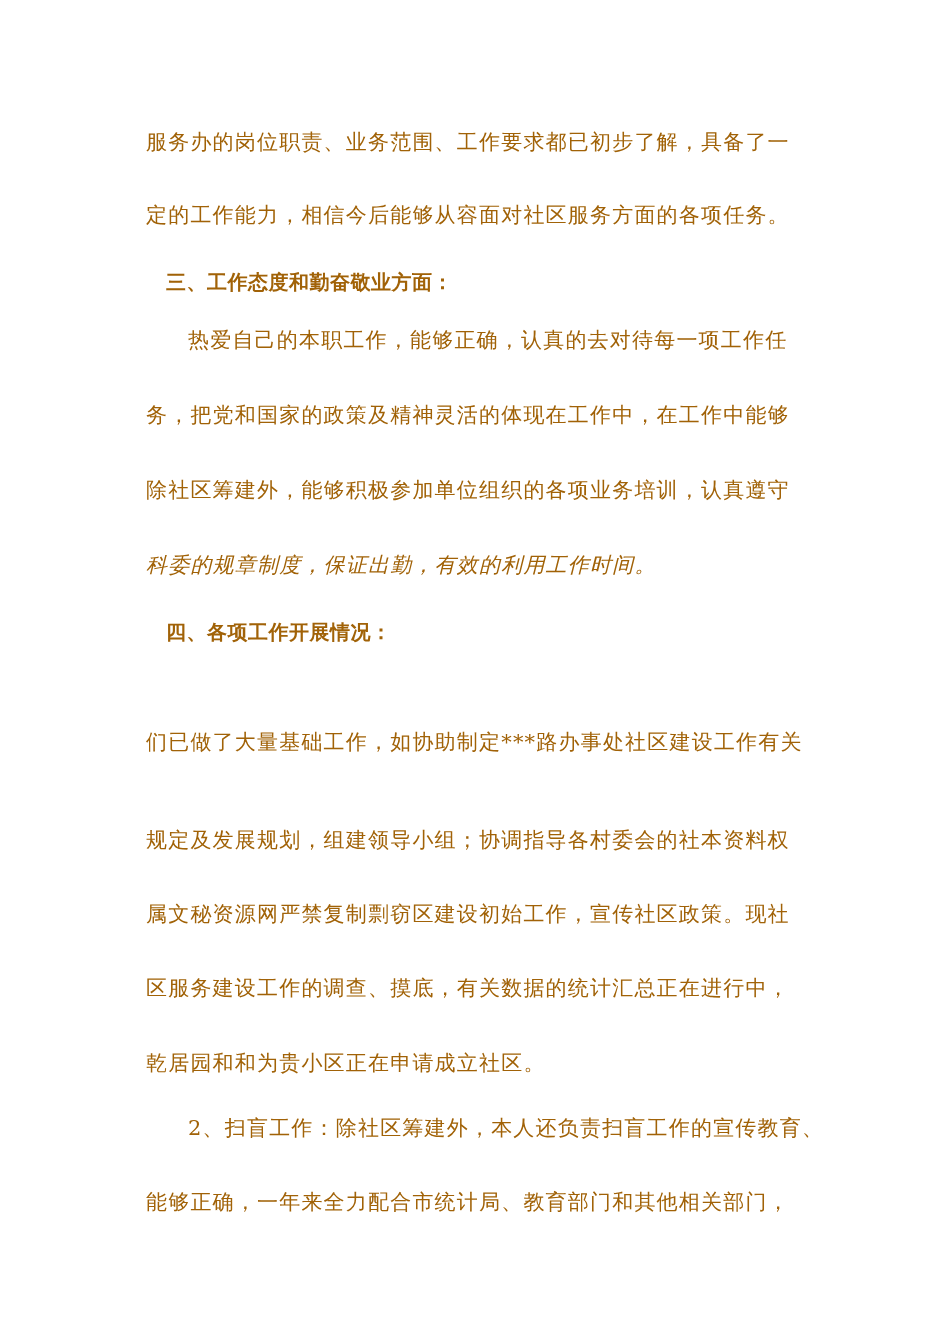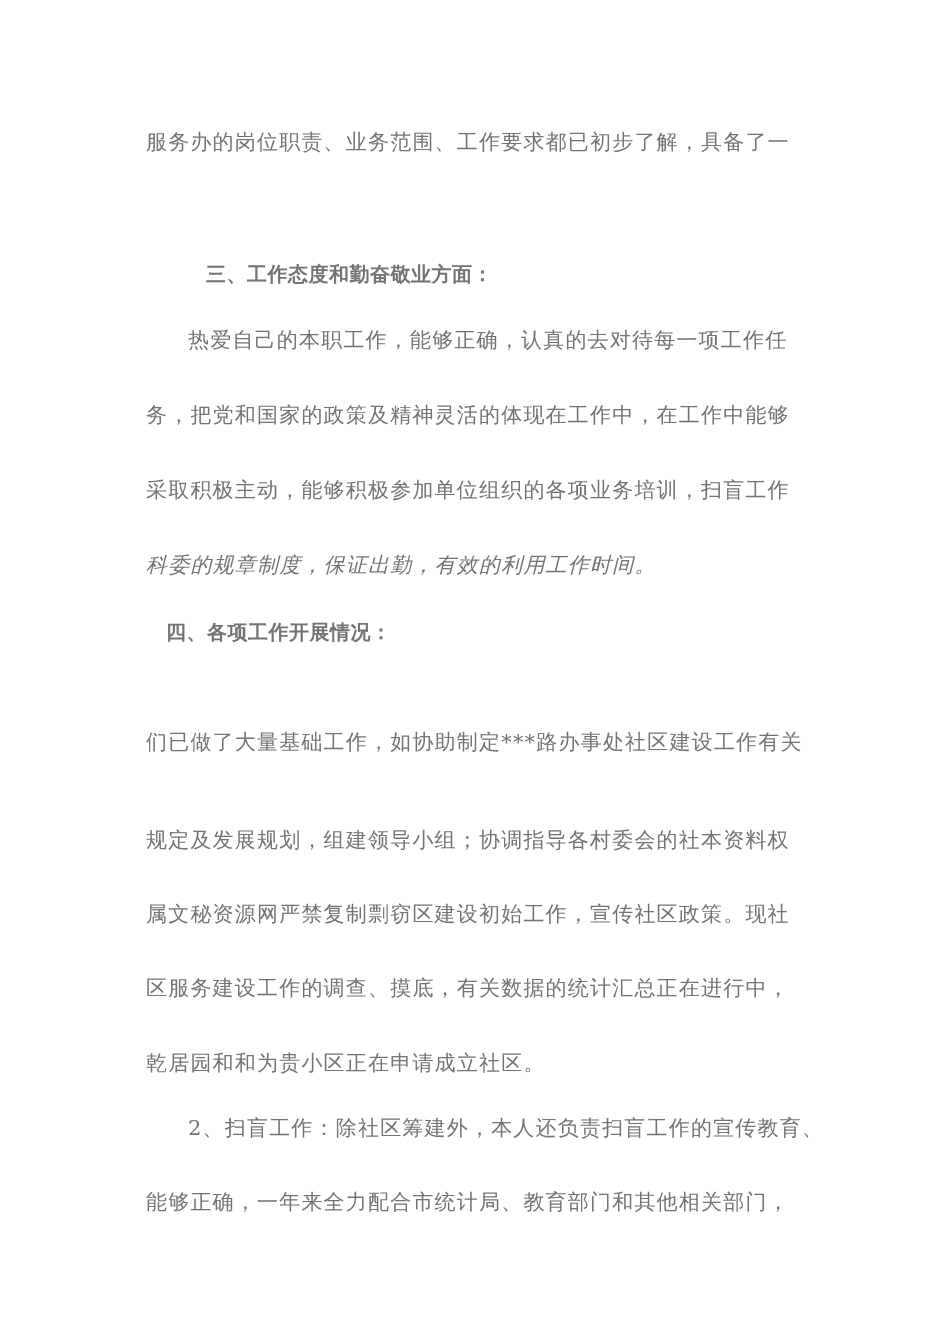--- a/index.html
+++ b/index.html
@@ -1,21 +1,21 @@
 <!DOCTYPE html>
 <html><head>
   <meta charset="utf-8">
   <style>
     html, body { margin: 0; padding: 0; background: #ffffff; }
     body { width: 950px; height: 1344px; position: relative; overflow: hidden; }
     .page {
       position: absolute; left: 0; top: 0; width: 950px; height: 1344px;
       background: #ffffff;
       font-family: "DejaVu Serif", "Liberation Serif", serif;
-      color: #737373;
+      color: #a16207;
     }
     .line {
       position: absolute;
       left: 146px;
       font-size: 21px;
       letter-spacing: 1.2px;
       white-space: nowrap;
       line-height: 1;
     }
     .heading {
@@ -25,24 +25,25 @@
       font-size: 20px;
       letter-spacing: 0.5px;
     }
     .indent { left: 188px; }
   </style>
 </head>
 <body>
 
 <div class="page">
   <div class="line" style="top:132px;">服务办的岗位职责、业务范围、工作要求都已初步了解，具备了一</div>
-  <div class="line heading" style="top:264px;margin-left:40px;">三、工作态度和勤奋敬业方面：</div>
+  <div class="line" style="top:205px;">定的工作能力，相信今后能够从容面对社区服务方面的各项任务。</div>
+  <div class="line heading" style="top:272px;">三、工作态度和勤奋敬业方面：</div>
   <div class="line indent" style="top:330px;">热爱自己的本职工作，能够正确，认真的去对待每一项工作任</div>
   <div class="line" style="top:405px;">务，把党和国家的政策及精神灵活的体现在工作中，在工作中能够</div>
-  <div class="line" style="top:480px;">采取积极主动，能够积极参加单位组织的各项业务培训，扫盲工作</div>
+  <div class="line" style="top:480px;">除社区筹建外，能够积极参加单位组织的各项业务培训，认真遵守</div>
   <div class="line" style="top:555px;font-style:italic;">科委的规章制度，保证出勤，有效的利用工作时间。</div>
   <div class="line heading" style="top:622px;">四、各项工作开展情况：</div>
   <div class="line" style="top:732px;">们已做了大量基础工作，如协助制定***路办事处社区建设工作有关</div>
   <div class="line" style="top:830px;">规定及发展规划，组建领导小组；协调指导各村委会的社本资料权</div>
   <div class="line" style="top:904px;">属文秘资源网严禁复制剽窃区建设初始工作，宣传社区政策。现社</div>
   <div class="line" style="top:978px;">区服务建设工作的调查、摸底，有关数据的统计汇总正在进行中，</div>
   <div class="line" style="top:1053px;text-align:center;">乾居园和和为贵小区正在申请成立社区。</div>
   <div class="line indent" style="top:1118px;">2、扫盲工作：除社区筹建外，本人还负责扫盲工作的宣传教育、</div>
   <div class="line" style="top:1192px;">能够正确，一年来全力配合市统计局、教育部门和其他相关部门，</div>
 </div>

